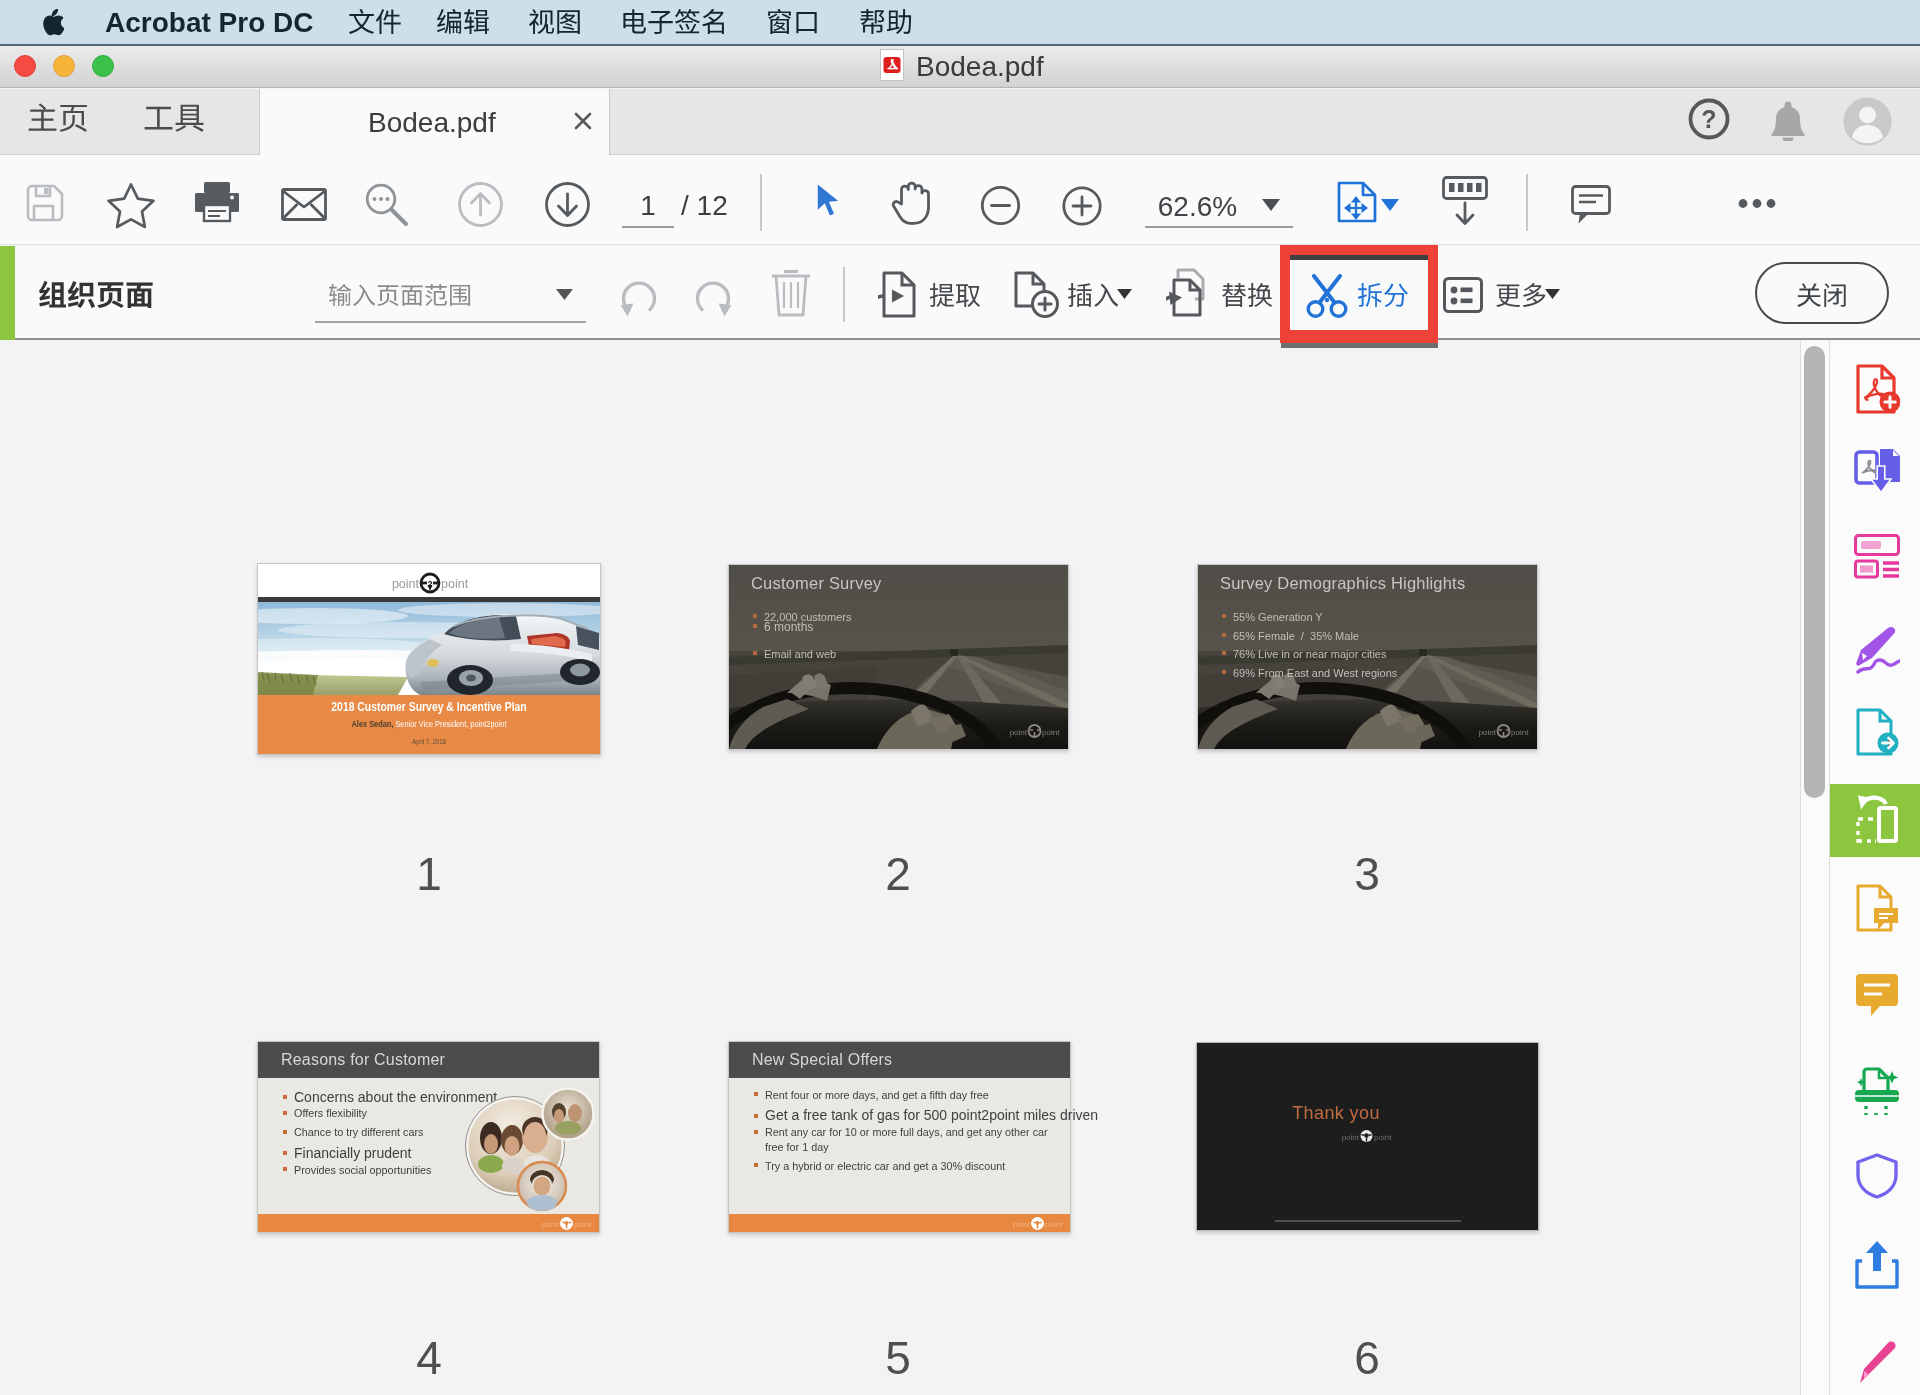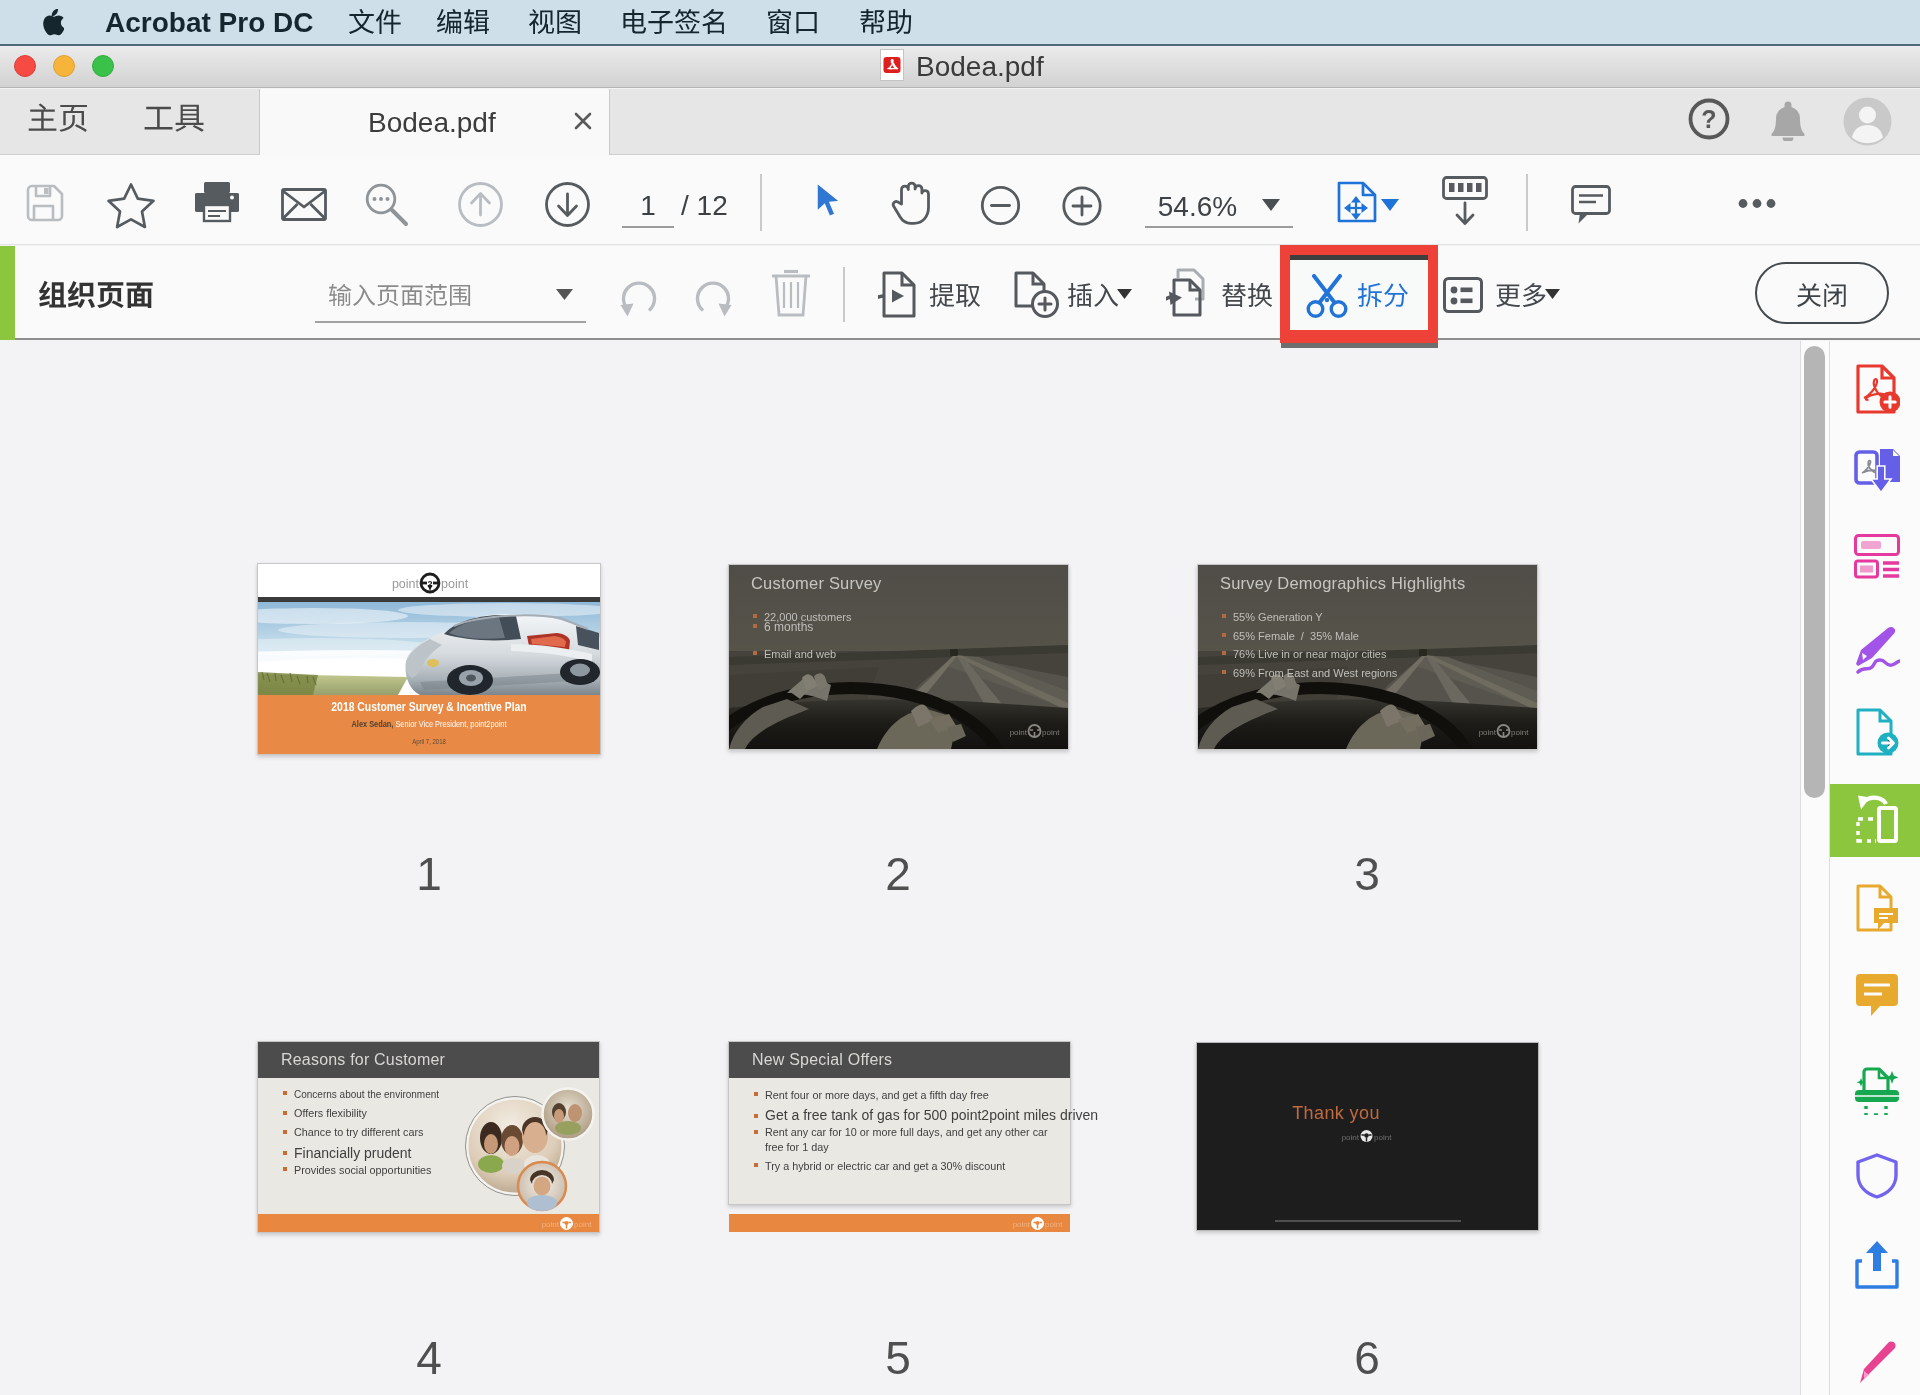--- a/index.html
+++ b/index.html
@@ -119,21 +119,21 @@
     <path fill="none" stroke="#565b60" stroke-width="2.8" stroke-linejoin="round" stroke-linecap="round" d="M12.5 24 V9.5 a3.4 3.4 0 0 1 6.8 0 V6.5 a3.4 3.4 0 0 1 6.8 0 v2.5 a3.4 3.4 0 0 1 6.8 0 v4 a3.4 3.4 0 0 1 6.6 .8 v13.5 c0 9.5-6 16-14.5 16 h-3.5 c-5 0-8-2.3-10.5-6.5 l-6.3-10.5 c-1.6-2.7 .9-5.6 3.8-4.5 l4 2.3z"></path>
   </svg>
 <svg class="abs" style="left:980px;top:185px;" width="41" height="41" viewBox="0 0 41 41">
     <circle cx="20.5" cy="20.5" r="18.2" fill="none" stroke="#565b60" stroke-width="2.8"></circle>
     <path stroke="#565b60" stroke-width="2.8" stroke-linecap="round" d="M11.5 20.5 h18"></path>
   </svg>
 <svg class="abs" style="left:1061px;top:185px;" width="42" height="42" viewBox="0 0 42 42">
     <circle cx="21" cy="21" r="18.2" fill="none" stroke="#565b60" stroke-width="2.8"></circle>
     <path stroke="#565b60" stroke-width="2.8" stroke-linecap="round" d="M12 21 h18 M21 12 v18"></path>
   </svg>
-<div class="abs" style="left:1145px;top:191px;width:105px;text-align:center;font-size:28px;color:#3f4347">54.6%</div>
+<div class="abs" style="left:1145px;top:191px;width:105px;text-align:center;font-size:28px;color:#3f4347">62.6%</div>
 <svg class="abs" style="left:1262px;top:199px;" width="18" height="12" viewBox="0 0 18 12">
     <path fill="#4a4f54" d="M0 0 h18 l-9 12z"></path>
   </svg>
 <div class="abs" style="left:1145px;top:226px;width:148px;height:2px;background:#9b9b9b"></div>
 <svg class="abs" style="left:1337px;top:181px;" width="40" height="42" viewBox="0 0 40 42">
     <path fill="none" stroke="#1f72d8" stroke-width="2.7" stroke-linejoin="round" d="M2 2 h24 l12 12 v26 h-36 z"></path>
     <path fill="none" stroke="#1f72d8" stroke-width="2.7" stroke-linejoin="round" d="M26 2 v12 h12"></path>
     <g fill="#1f72d8">
       <path d="M19 15 l5 6.5 h-10z"></path>
       <path d="M19 39 l5-6.5 h-10z"></path>
@@ -426,21 +426,21 @@
 <svg class="abs" style="left:280px;top:158px" width="52" height="16" viewBox="0 0 52 16">
       <text x="18" y="11.5" text-anchor="end" font-size="8" fill="#807e76">point</text>
       <text x="33" y="11.5" font-size="8" fill="#807e76">point</text>
       <circle cx="25.5" cy="8" r="6" fill="none" stroke="#8a8880" stroke-width="1.8"></circle>
       <path d="M21 7 h3 M28 7 h3 M25.5 9 l0 4" stroke="#8a8880" stroke-width="1.6"></path>
     </svg>
 </div>
 <div class="abs" style="left:257px;top:1041px;width:343px;height:192px;background:#eae8e3;border:1px solid #c6c6c6;box-shadow:0 2px 4px rgba(0,0,0,0.18)">
 <div class="abs" style="left:0;top:0;width:341px;height:36px;background:#4c4c4c"></div>
 <div class="abs" style="left:23px;top:9px;font-size:16px;color:#d8d7d4;letter-spacing:0.2px">Reasons for Customer</div>
-<div class="abs" style="left:25px;top:46.5px;font-size:10px;color:#3f3f3f;white-space:nowrap"><span style="display:inline-block;width:4px;height:4px;background:#c96b34;vertical-align:2.5px;margin-right:7px"></span>Concerns about the environment</div>
+<div class="abs" style="left:25px;top:46.5px;font-size:14px;color:#3f3f3f;white-space:nowrap"><span style="display:inline-block;width:4px;height:4px;background:#c96b34;vertical-align:2.5px;margin-right:7px"></span>Concerns about the environment</div>
 <div class="abs" style="left:25px;top:65.3px;font-size:10.8px;color:#3f3f3f;white-space:nowrap"><span style="display:inline-block;width:4px;height:4px;background:#c96b34;vertical-align:2.5px;margin-right:7px"></span>Offers flexibility</div>
 <div class="abs" style="left:25px;top:84.1px;font-size:10.8px;color:#3f3f3f;white-space:nowrap"><span style="display:inline-block;width:4px;height:4px;background:#c96b34;vertical-align:2.5px;margin-right:7px"></span>Chance to try different cars</div>
 <div class="abs" style="left:25px;top:102.89999999999999px;font-size:14px;color:#3f3f3f;white-space:nowrap"><span style="display:inline-block;width:4px;height:4px;background:#c96b34;vertical-align:2.5px;margin-right:7px"></span>Financially prudent</div>
 <div class="abs" style="left:25px;top:121.69999999999999px;font-size:10.8px;color:#3f3f3f;white-space:nowrap"><span style="display:inline-block;width:4px;height:4px;background:#c96b34;vertical-align:2.5px;margin-right:7px"></span>Provides social opportunities</div>
 <svg class="abs" style="left:200px;top:18px" width="140" height="152" viewBox="0 0 140 152">
 <defs>
 <radialGradient id="p1" cx="0.45" cy="0.3" r="0.9">
           <stop offset="0" stop-color="#f2ece2"></stop>
           <stop offset="0.55" stop-color="#ddcdb8"></stop>
           <stop offset="1" stop-color="#9c8468"></stop>
@@ -477,21 +477,21 @@
 </svg>
 <div class="abs" style="left:0;top:172px;width:341px;height:18px;background:#e8873f"></div>
 <svg class="abs" style="left:283px;top:174px" width="52" height="15" viewBox="0 0 52 15">
       <text x="18" y="11" text-anchor="end" font-size="8" fill="#f0b183">point</text>
       <text x="33" y="11" font-size="8" fill="#f0b183">point</text>
       <circle cx="25.5" cy="7.5" r="6" fill="#fff" stroke="#fff" stroke-width="1"></circle>
       <path d="M21.5 6.5 h2.5 M27.5 6.5 h2.5 M25.5 9 l0 3.5" stroke="#e8873f" stroke-width="1.5"></path>
       <circle cx="25.5" cy="7" r="2" fill="#e8873f"></circle>
     </svg>
 </div>
-<div class="abs" style="left:728px;top:1041px;width:343px;height:164px;background:#eae8e3;border:1px solid #c6c6c6;box-shadow:0 2px 4px rgba(0,0,0,0.18)">
+<div class="abs" style="left:728px;top:1041px;width:343px;height:192px;background:#eae8e3;border:1px solid #c6c6c6;box-shadow:0 2px 4px rgba(0,0,0,0.18)">
 <div class="abs" style="left:0;top:0;width:341px;height:36px;background:#4c4c4c"></div>
 <div class="abs" style="left:23px;top:9px;font-size:16px;color:#d8d7d4;letter-spacing:0.2px">New Special Offers</div>
 <div class="abs" style="left:25px;top:46.5px;font-size:10.8px;color:#3f3f3f;white-space:nowrap"><span style="display:inline-block;width:4px;height:4px;background:#c96b34;vertical-align:2.5px;margin-right:7px"></span>Rent four or more days, and get a fifth day free</div>
 <div class="abs" style="left:25px;top:65.3px;font-size:14px;color:#3f3f3f;white-space:nowrap"><span style="display:inline-block;width:4px;height:4px;background:#c96b34;vertical-align:2.5px;margin-right:7px"></span>Get a free tank of gas for 500 point2point miles driven</div>
 <div class="abs" style="left:25px;top:84.1px;font-size:10.8px;color:#3f3f3f;white-space:nowrap"><span style="display:inline-block;width:4px;height:4px;background:#c96b34;vertical-align:2.5px;margin-right:7px"></span>Rent any car for 10 or more full days, and get any other car</div>
 <div class="abs" style="left:36px;top:98.89999999999999px;font-size:10.8px;color:#3f3f3f;white-space:nowrap">free for 1 day</div>
 <div class="abs" style="left:25px;top:117.69999999999999px;font-size:10.8px;color:#3f3f3f;white-space:nowrap"><span style="display:inline-block;width:4px;height:4px;background:#c96b34;vertical-align:2.5px;margin-right:7px"></span>Try a hybrid or electric car and get a 30% discount</div>
 
 <div class="abs" style="left:0;top:172px;width:341px;height:18px;background:#e8873f"></div>
 <svg class="abs" style="left:283px;top:174px" width="52" height="15" viewBox="0 0 52 15">

